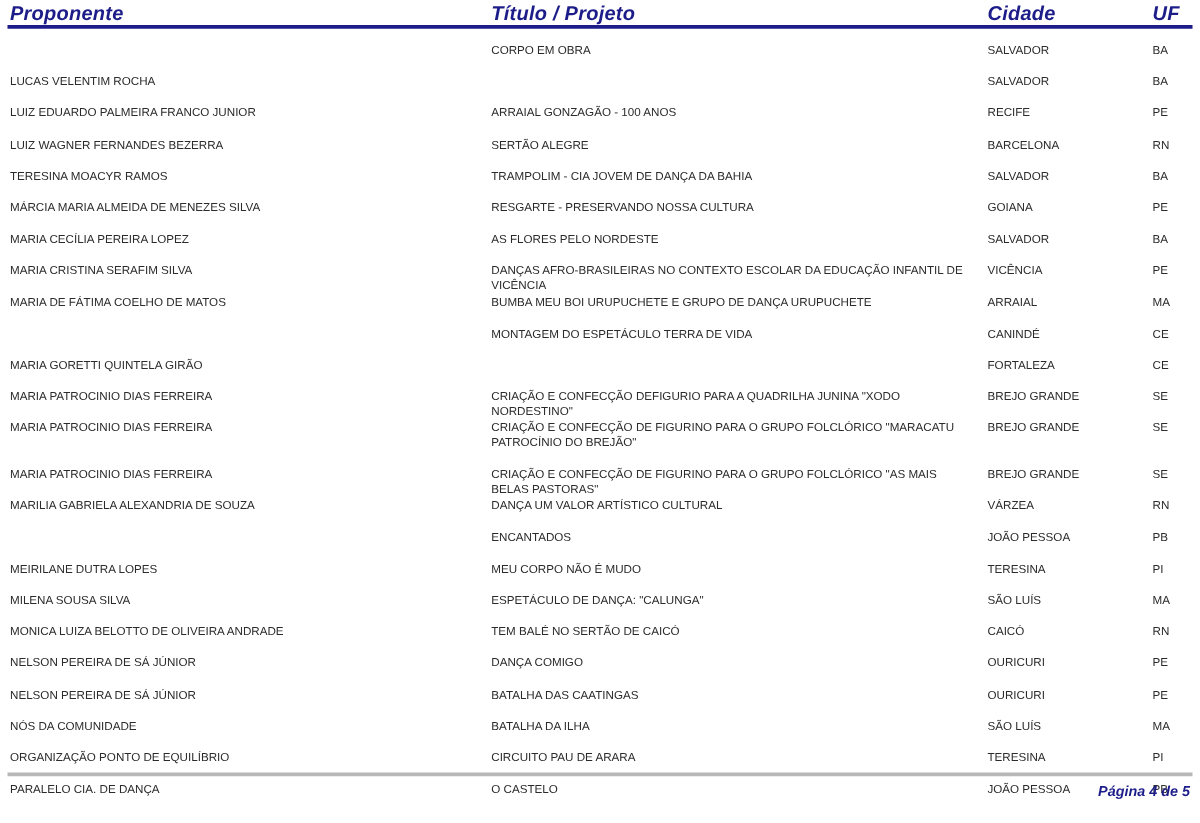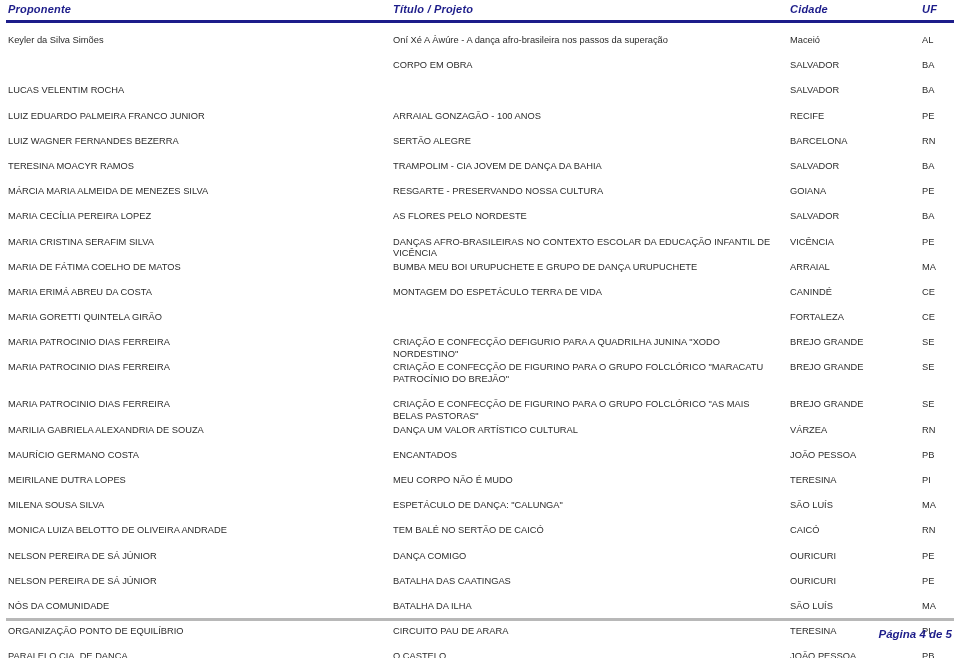--- a/index.html
+++ b/index.html
@@ -27,21 +27,21 @@
   .table-header {
     position: relative;
     height: 22px;
     padding: 0;
   }
   .table-header .hcell {
     position: absolute;
     top: 3px;
     font-style: italic;
     font-weight: bold;
-    font-size: 11px;
+    font-size: 16px;
     color: #1d1d8a;
     letter-spacing: .2px;
     white-space: nowrap;
   }
   .hcell.c-prop  { left: 8px; }
   .hcell.c-tit   { left: 393px; }
   .hcell.c-cid   { left: 790px; }
   .hcell.c-uf    { left: 922px; }
 
   .header-rule {
@@ -113,26 +113,20 @@
   <div class="table-header">
     <div class="hcell c-prop">Proponente</div>
     <div class="hcell c-tit">Título / Projeto</div>
     <div class="hcell c-cid">Cidade</div>
     <div class="hcell c-uf">UF</div>
     <div class="header-rule"></div>
   </div>
 
   <div class="rows" id="rows-container">
       <div class="row">
-        <div class="cell prop">Keyler da Silva Simões</div>
-        <div class="cell tit">Oní Xé A Àwúre - A dança afro-brasileira nos passos da superação</div>
-        <div class="cell cid">Maceió</div>
-        <div class="cell uf">AL</div>
-      </div>
-      <div class="row">
         <div class="cell tit">CORPO EM OBRA</div>
         <div class="cell cid">SALVADOR</div>
         <div class="cell uf">BA</div>
       </div>
       <div class="row">
         <div class="cell prop">LUCAS VELENTIM ROCHA</div>
         <div class="cell cid">SALVADOR</div>
         <div class="cell uf">BA</div>
       </div>
       <div class="row">
@@ -171,21 +165,20 @@
         <div class="cell cid">VICÊNCIA</div>
         <div class="cell uf">PE</div>
       </div>
       <div class="row">
         <div class="cell prop">MARIA DE FÁTIMA COELHO DE MATOS</div>
         <div class="cell tit">BUMBA MEU BOI URUPUCHETE E GRUPO DE DANÇA URUPUCHETE</div>
         <div class="cell cid">ARRAIAL</div>
         <div class="cell uf">MA</div>
       </div>
       <div class="row">
-        <div class="cell prop">MARIA ERIMÁ ABREU DA COSTA</div>
         <div class="cell tit">MONTAGEM DO ESPETÁCULO TERRA DE VIDA</div>
         <div class="cell cid">CANINDÉ</div>
         <div class="cell uf">CE</div>
       </div>
       <div class="row">
         <div class="cell prop">MARIA GORETTI QUINTELA GIRÃO</div>
         <div class="cell cid">FORTALEZA</div>
         <div class="cell uf">CE</div>
       </div>
       <div class="row">
@@ -206,21 +199,20 @@
         <div class="cell cid">BREJO GRANDE</div>
         <div class="cell uf">SE</div>
       </div>
       <div class="row">
         <div class="cell prop">MARILIA GABRIELA ALEXANDRIA DE SOUZA</div>
         <div class="cell tit">DANÇA UM VALOR ARTÍSTICO CULTURAL</div>
         <div class="cell cid">VÁRZEA</div>
         <div class="cell uf">RN</div>
       </div>
       <div class="row">
-        <div class="cell prop">MAURÍCIO GERMANO COSTA</div>
         <div class="cell tit">ENCANTADOS</div>
         <div class="cell cid">JOÃO PESSOA</div>
         <div class="cell uf">PB</div>
       </div>
       <div class="row">
         <div class="cell prop">MEIRILANE DUTRA LOPES</div>
         <div class="cell tit">MEU CORPO NÃO É MUDO</div>
         <div class="cell cid">TERESINA</div>
         <div class="cell uf">PI</div>
       </div>

